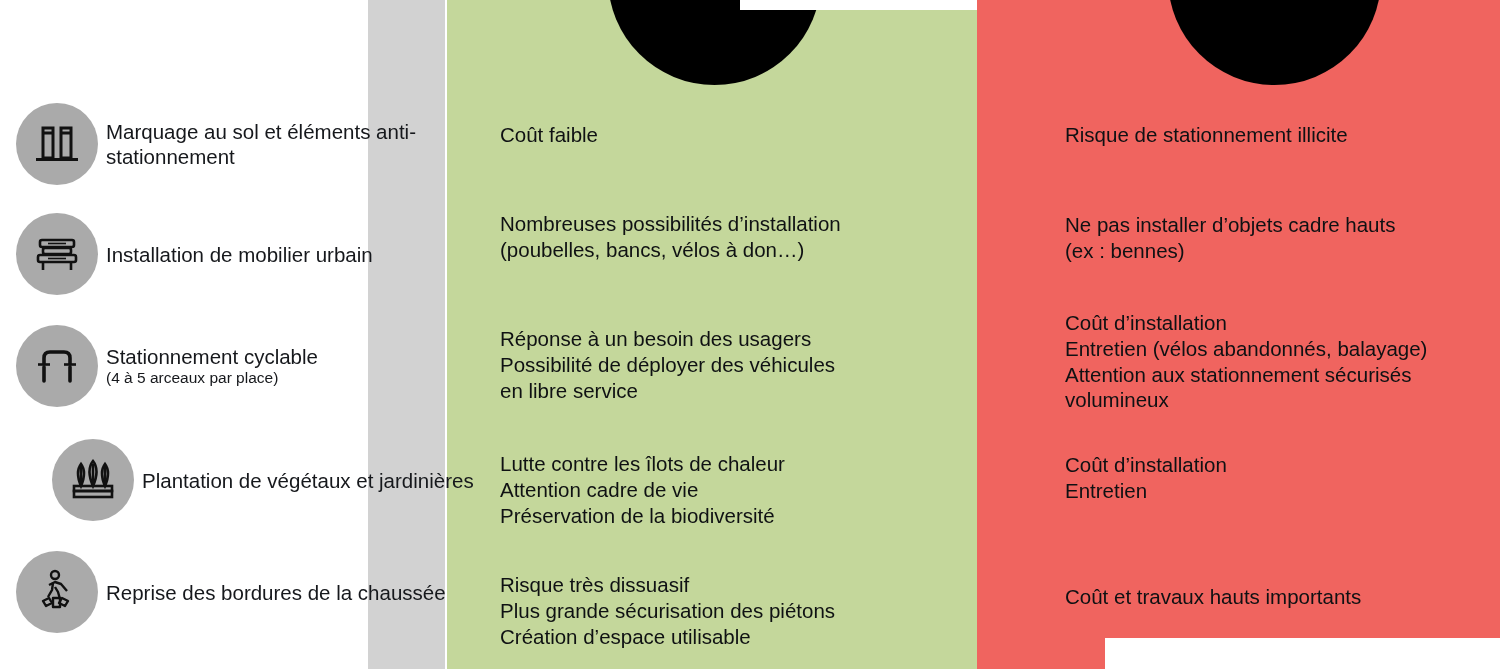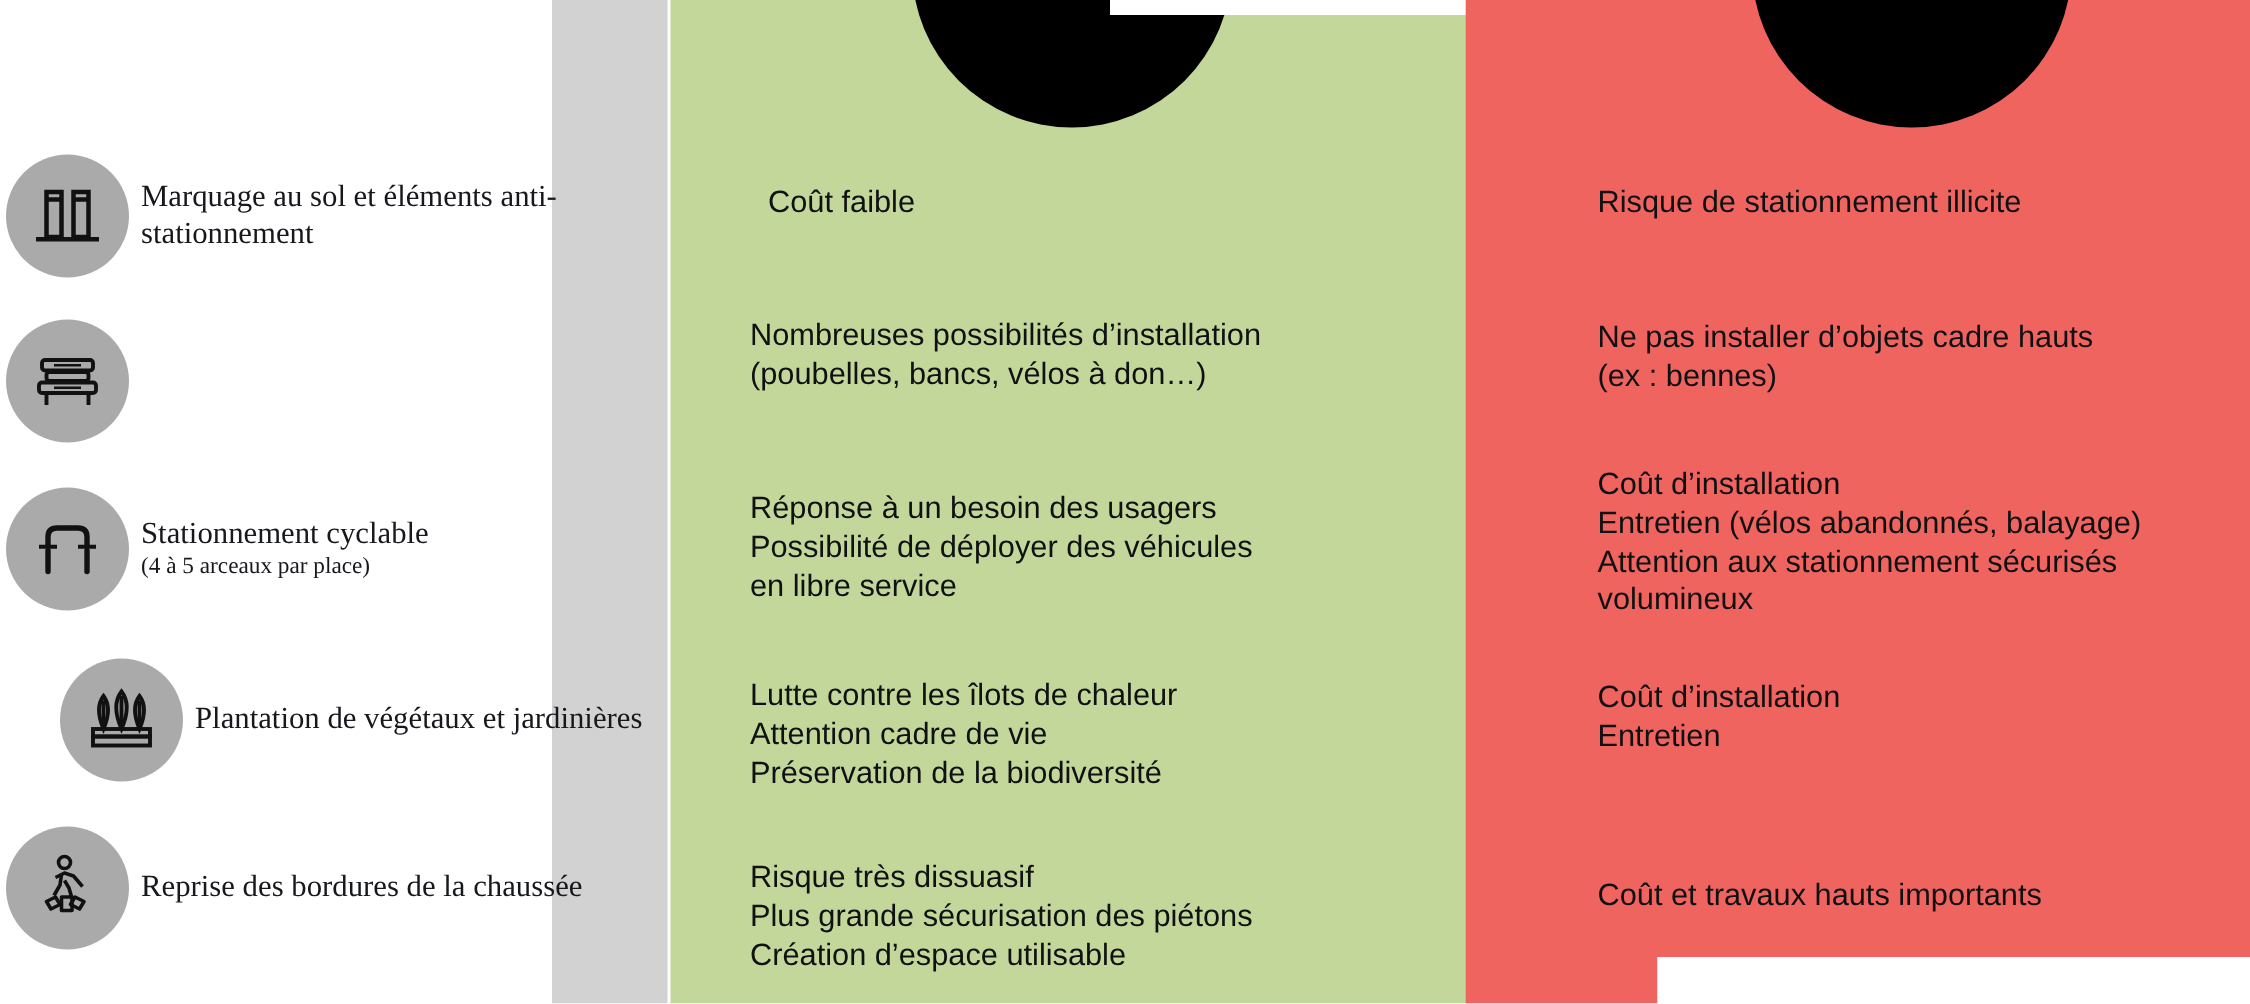--- a/index.html
+++ b/index.html
@@ -56,23 +56,22 @@
   #white-bottom-left{
     position:absolute;left:0;top:638px;width:368px;height:31px;background:#ffffff;
   }
   
   #white-top-mask-a{
     position:absolute;left:740px;top:0;width:237px;height:10px;background:#ffffff;
   }
 
   
   #measures-list{
-    position:absolute;left:0;top:90px;width:389px;height:548px;
+    position:absolute;left:12px;top:90px;width:389px;height:548px;
     z-index:5;
-    font-family:Liberation Serif, serif;
   }
   .measure-row{
     position:absolute;left:0;width:445px;height:108px;
     display:flex;align-items:center;
   }
   .measure-badge{
     position:absolute;left:4px;top:50%;transform:translateY(-50%);
     width:82px;height:82px;border-radius:50%;
     background:#aaaaaa;
     display:flex;align-items:center;justify-content:center;
@@ -134,20 +133,23 @@
         <g fill="none" stroke="#111" stroke-width="2.6">
           <rect x="8" y="11" width="34" height="7" rx="2"></rect>
           <rect x="11" y="19" width="28" height="6" rx="2"></rect>
           <rect x="6" y="26" width="38" height="7" rx="2"></rect>
           <line x1="11" y1="34" x2="11" y2="41"></line>
           <line x1="39" y1="34" x2="39" y2="41"></line>
           <line x1="16" y1="14.5" x2="34" y2="14.5" stroke-width="1.6"></line>
           <line x1="16" y1="29.5" x2="34" y2="29.5" stroke-width="1.6"></line>
         </g>
       </svg>
+    </div>
+    <div class="measure-text" style="top:50%;transform:translateY(-50%);">
+      <span class="measure-title">Installation de mobilier urbain</span>
     </div>
   </div>
 
   <div class="measure-row" style="top:222px;">
     <div class="measure-badge">
       <svg width="50" height="50" viewBox="0 0 50 50" aria-hidden="true">
         <g fill="none" stroke="#111" stroke-width="3.6" stroke-linecap="round">
           <path d="M12 23 L12 17 Q12 11 18 11 L32 11 Q38 11 38 17 L38 23" fill="none"></path>
           <line x1="12" y1="26" x2="12" y2="40"></line>
           <line x1="38" y1="26" x2="38" y2="40"></line>
@@ -197,21 +199,21 @@
           <rect x="21" y="31" width="7" height="9"></rect>
         </g>
       </svg>
     </div>
     <div class="measure-text" style="top:50%;transform:translateY(-50%);">
       <span class="measure-title">Reprise des bordures de la chaussée</span>
     </div>
   </div>
 </div>
 
-<div class="pros-blk" style="top:122px;margin-left:12px;">Coût faible</div>
+<div class="pros-blk" style="top:122px;">Coût faible</div>
 <div class="pros-blk" style="top:211px;">Nombreuses possibilités d’installation
 (poubelles, bancs, vélos à don…)</div>
 <div class="pros-blk" style="top:326px;">Réponse à un besoin des usagers
 Possibilité de déployer des véhicules
 en libre service</div>
 <div class="pros-blk" style="top:451px;">Lutte contre les îlots de chaleur
 Attention cadre de vie
 Préservation de la biodiversité</div>
 <div class="pros-blk" style="top:572px;">Risque très dissuasif
 Plus grande sécurisation des piétons

